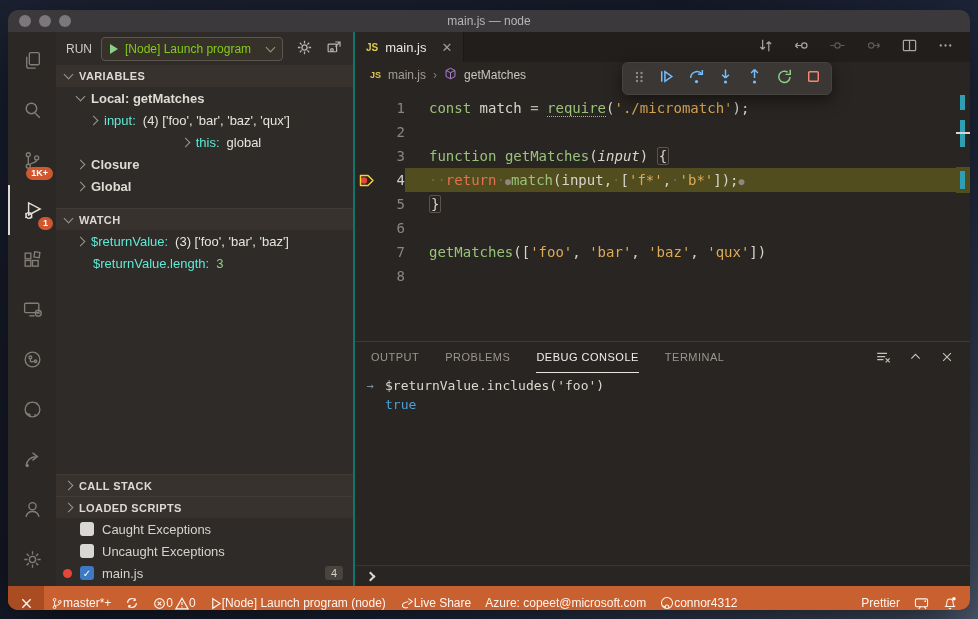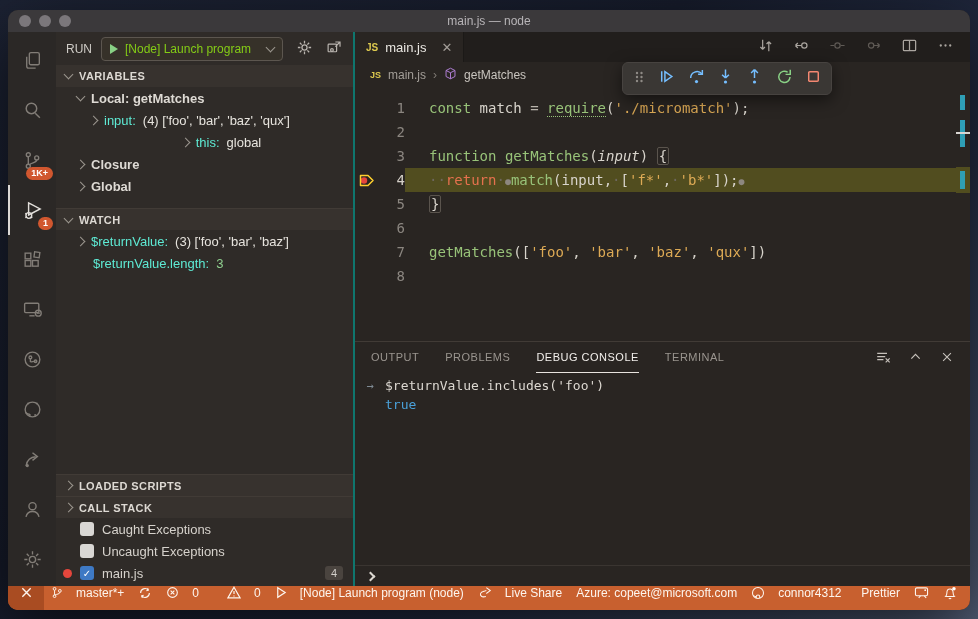--- a/index.html
+++ b/index.html
@@ -96,21 +96,21 @@
   .console{font-family:"DejaVu Sans Mono", monospace; font-size:13px; padding-top:3px;}
   .con-row{display:flex; height:19px; align-items:center;}
   .con-arrow{flex:0 0 30px; text-align:center; color:#7f8b94; font-size:12px;}
   .con-expr{color:#dcd8d1;}
   .con-res{padding-left:30px; color:#4aa0d8;}
   .panel-fill{flex:1;}
   .con-input{flex:0 0 21px; border-top:1px solid #3a3531; display:flex; align-items:center; padding-left:12px;}
   .prompt-chev{width:7px; height:7px; border-right:2px solid #dcd8d1; border-bottom:2px solid #dcd8d1; transform:rotate(-45deg);}
   
   .statusbar{flex:0 0 24px; background:#c8602f; display:flex; align-items:center; color:#fdf5ee; font-size:12px;}
-  .sb-item{display:flex; align-items:flex-start; gap:13px; padding:0 7px; height:100%; white-space:nowrap;}
+  .sb-item{display:flex; align-items:flex-end; gap:0; padding:0 7px; height:100%; white-space:nowrap;}
   .sb-remote{width:36px; background:#a94c22; justify-content:center; padding:0;}
   .sb-right{margin-left:auto; display:flex; align-items:center; height:100%; padding-right:6px;}
   .sb-item svg{display:block;}
   .gap6{width:2px;}
 </style>
 </head>
 <body>
 
 <div class="window">
 
@@ -274,25 +274,25 @@
             <span class="chev-space"></span>
             <span class="vname">$returnValue.length:</span>
             <span class="vnum">3</span>
           </div>
         </div>
 
       <div class="side-spacer"></div>
 
       <div class="sec-h">
         <span class="chev chev-r"></span>
-        <span>LOADED SCRIPTS</span>
+        <span>CALL STACK</span>
       </div>
       <div class="sec-h">
         <span class="chev chev-r"></span>
-        <span>CALL STACK</span>
+        <span>LOADED SCRIPTS</span>
       </div>
       <div id="bp-rows" style="padding-bottom:2px;">
           <div class="bp-row">
             <span class="bp-box unchecked"></span>
             <span>Caught Exceptions</span>
           </div>
           <div class="bp-row">
             <span class="bp-box unchecked"></span>
             <span>Uncaught Exceptions</span>
           </div>

